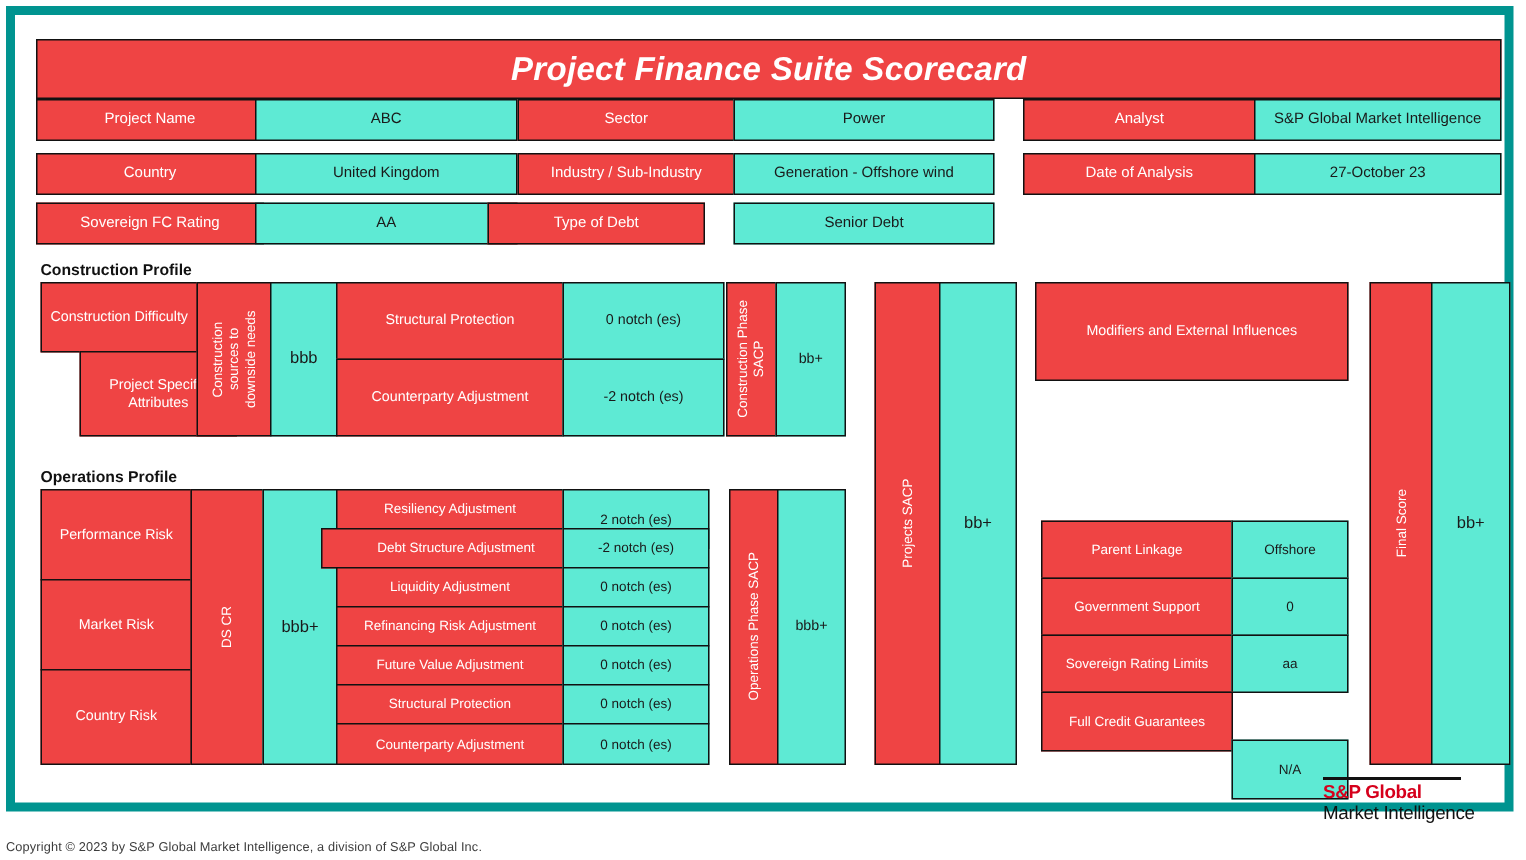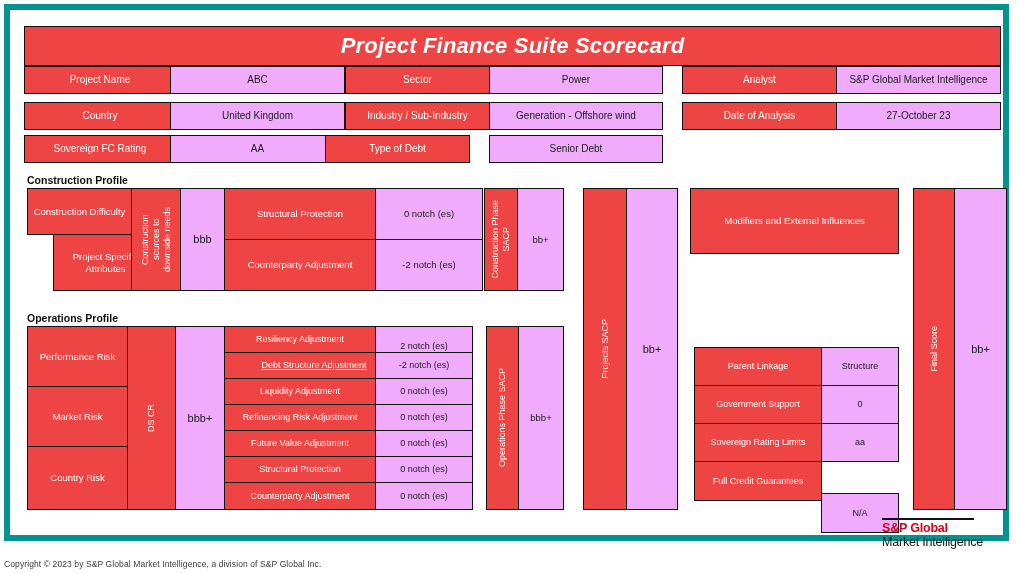--- a/index.html
+++ b/index.html
@@ -17,21 +17,21 @@
     border:6px solid #009490;
     box-sizing:border-box;
     background:#ffffff;
   }
   #copyright{
     position:absolute;left:4px;top:559px;
     font-size:8.5px;color:#3c3c3c;letter-spacing:.1px;white-space:nowrap;
   }
   
   .teal{background:#ef4444;color:#ffffff;}
-  .gray{background:#f0abfc;color:#1a1a1a;}
+  .gray{background:#5eead4;color:#1a1a1a;}
   .bx{position:absolute;box-sizing:border-box;border:1.3px solid #111;
       display:flex;align-items:center;justify-content:center;text-align:center;}
   .bx span{display:block;line-height:1.18;padding:0 3px;}
   
   #title{
     left:14px;top:16px;width:977px;height:40px;
     font-style:italic;font-weight:bold;font-size:22px;letter-spacing:.2px;
   }
   
   .hdr-lbl{font-size:10px;}
@@ -175,21 +175,21 @@
     <span>bbb+</span>
     </div>
 
   <div class="bx teal cellxs" style="left:214px;top:316px;width:152px;height:27px;">
     <span>Resiliency Adjustment</span>
     </div>
   <div class="bx gray cellxs" style="left:365px;top:316px;width:98px;height:40px;">
     <span>2 notch (es)</span>
     </div>
 
-  <div class="bx teal cellxs" style="left:214px;top:342px;width:180px;height:27px;text-decoration:underline;">
+  <div class="bx teal cellxs" style="left:204px;top:342px;width:180px;height:27px;">
     <span>Debt Structure Adjustment</span>
     </div>
   <div class="bx gray cellxs" style="left:365px;top:342px;width:98px;height:27px;">
     <span>-2 notch (es)</span>
     </div>
 
   <div class="bx teal cellxs" style="left:214px;top:368px;width:152px;height:27px;">
     <span>Liquidity Adjustment</span>
     </div>
   <div class="bx gray cellxs" style="left:365px;top:368px;width:98px;height:27px;">
@@ -239,21 +239,21 @@
     </div>
 
   <div class="bx teal cellsm" style="left:680px;top:178px;width:209px;height:66px;">
     <span>Modifiers and External Influences</span>
     </div>
 
   <div class="bx teal cellxs" style="left:684px;top:337px;width:128px;height:39px;">
     <span>Parent Linkage</span>
     </div>
   <div class="bx gray cellxs" style="left:811px;top:337px;width:78px;height:39px;">
-    <span>Structure</span>
+    <span>Offshore</span>
     </div>
 
   <div class="bx teal cellxs" style="left:684px;top:375px;width:128px;height:39px;">
     <span>Government Support</span>
     </div>
   <div class="bx gray cellxs" style="left:811px;top:375px;width:78px;height:39px;">
     <span>0</span>
     </div>
 
   <div class="bx teal cellxs" style="left:684px;top:413px;width:128px;height:39px;">

